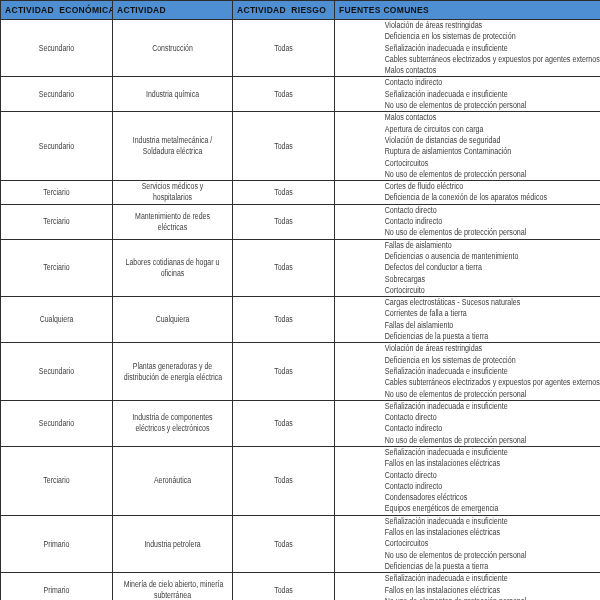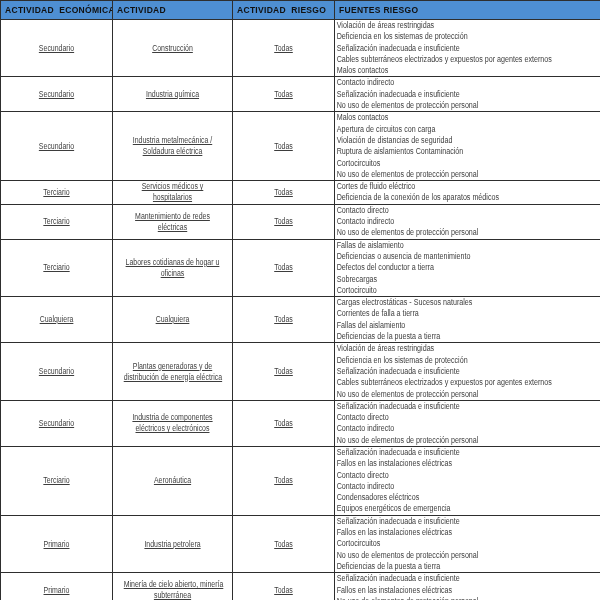--- a/index.html
+++ b/index.html
@@ -40,29 +40,28 @@
   td {
     border: 1px solid var(--border);
     color: var(--body-text);
     font-size: 8.5px;
     padding: 0;
     overflow: hidden;
   }
   td.center {
     text-align: center;
     vertical-align: middle;
-    text-decoration: underline;
   }
   td.center .cline {
     line-height: 11px;
     white-space: nowrap;
     transform: scaleX(0.82);
     transform-origin: 50% 50%;
   }
-  td.sources { vertical-align: middle; }
+  td.sources { vertical-align: middle; padding-left: 48px; }
   .source-line {
     line-height: 11.3px;
     white-space: nowrap;
     padding-left: 2px;
     transform: scaleX(0.84);
     transform-origin: 0 50%;
   }
 </style>
 </head>
 <body>
@@ -72,21 +71,21 @@
     <col class="c1">
       <col class="c2">
       <col class="c3">
       <col class="c4">
   </colgroup>
   <thead>
     <tr>
       <th>ACTIVIDAD  ECONÓMICA</th>
       <th>ACTIVIDAD</th>
       <th>ACTIVIDAD  RIESGO</th>
-      <th>FUENTES RIESGO</th>
+      <th>FUENTES COMUNES</th>
     </tr>
   </thead>
   <tbody id="table-body">
       <tr>
         <td class="center">
           <div class="cline">Secundario</div>
         </td>
         <td class="center">
           <div class="cline">Construcción</div>
         </td>

